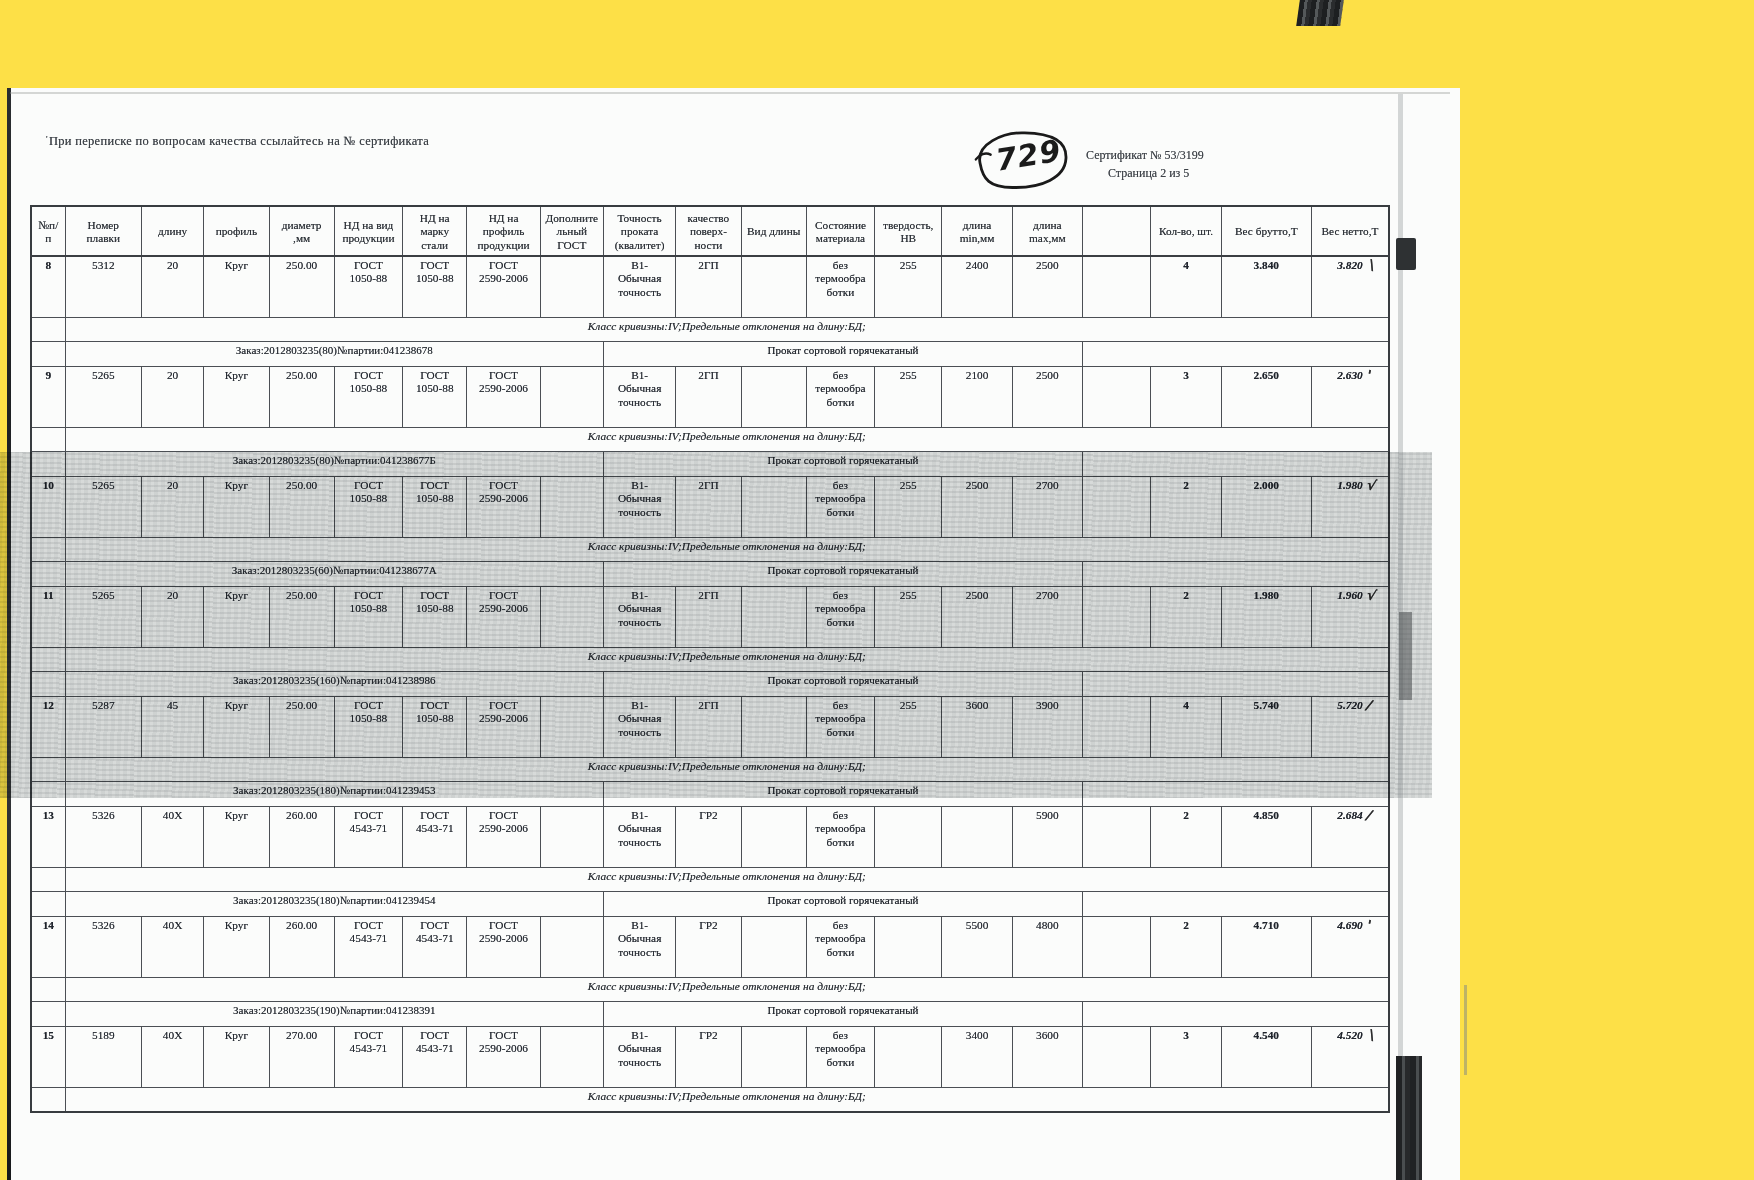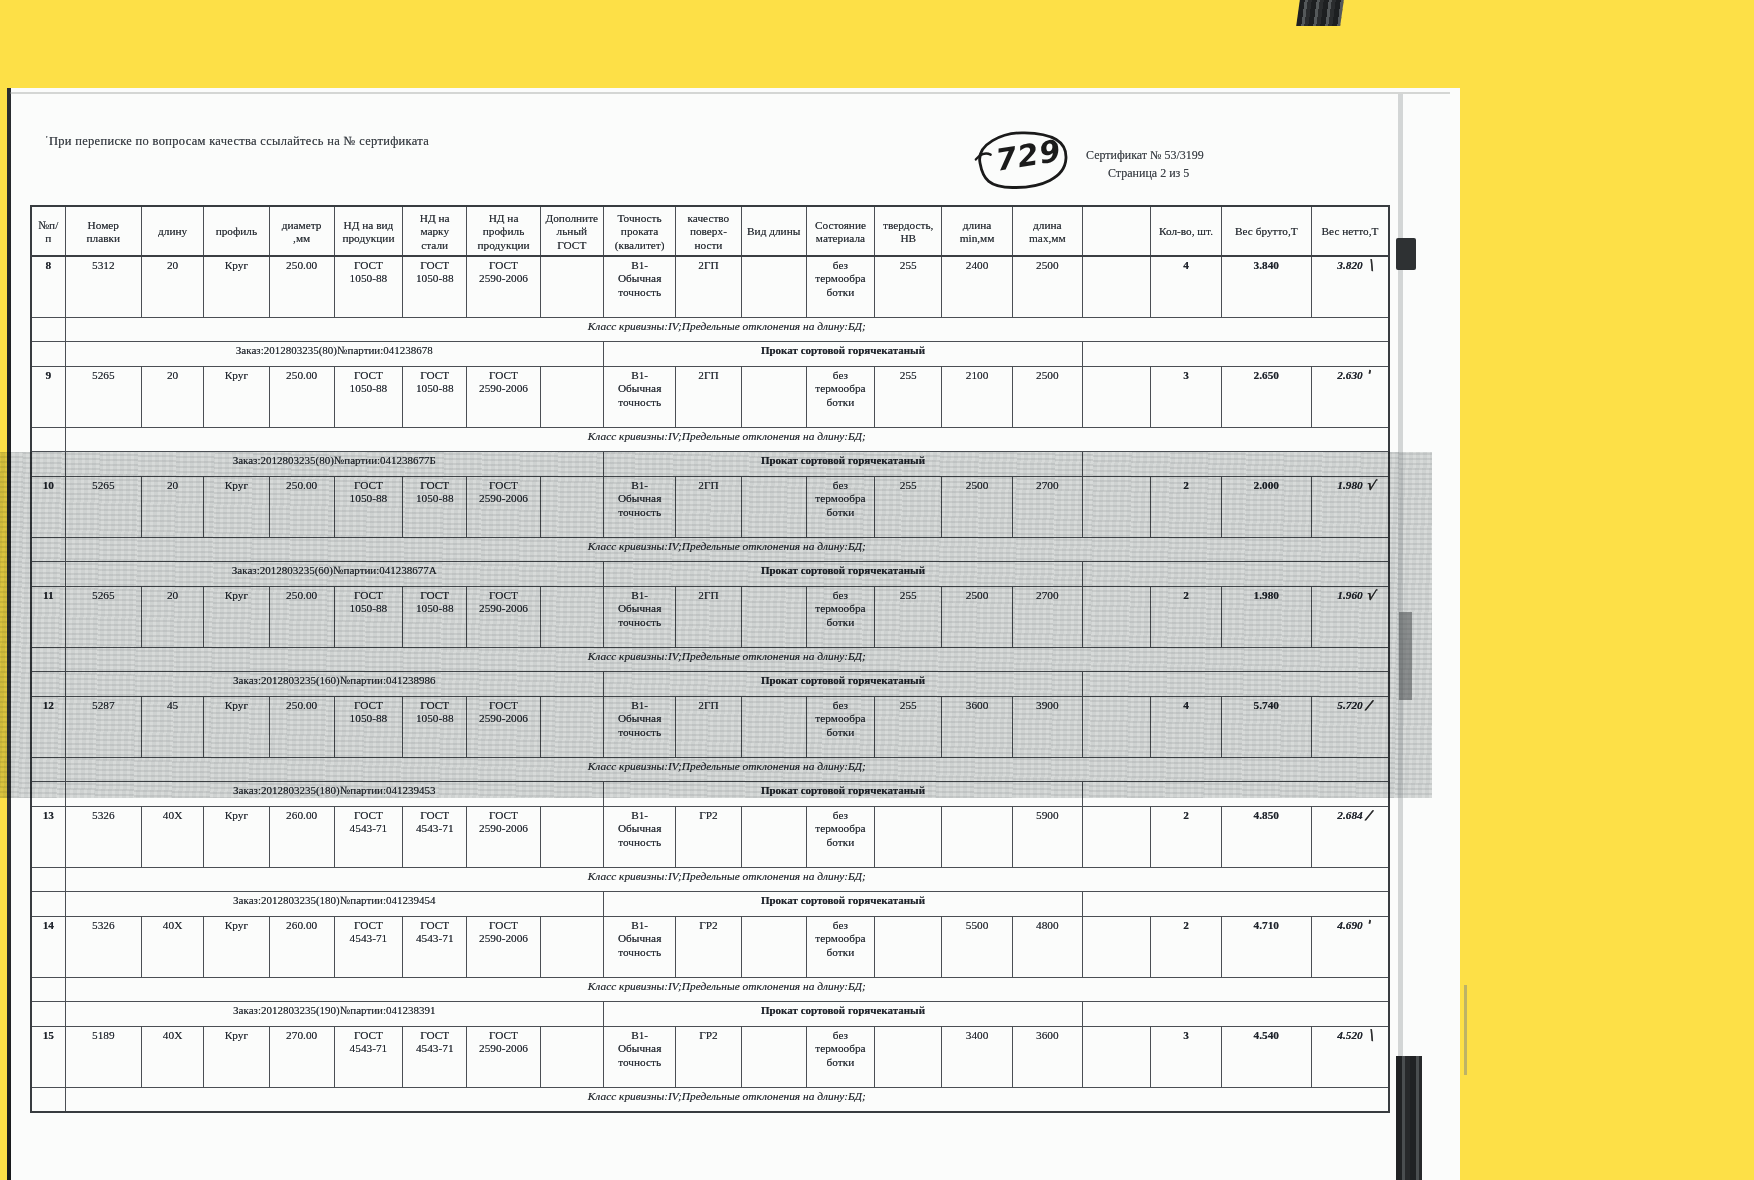--- a/index.html
+++ b/index.html
@@ -27,21 +27,21 @@
   table.cert th,table.cert td{border:1.6px solid #4b4f54;white-space:pre-line;
       text-align:center;vertical-align:top;padding:2px 1px 0 1px;overflow:hidden;
       font-size:11.3px;line-height:1.18;text-shadow:0 0 .5px rgba(50,54,60,.75);}
   table.cert{border:2.5px solid #383c40;}
   table.cert th{font-weight:400;height:46px;vertical-align:middle;color:#2b3036;
       border-bottom:2.2px solid #3b3f43;}
   tr.data-row td{height:58px;font-weight:400;color:#262b33;}
   tr.data-row td.b{font-weight:700;color:#1f242c;}
   tr.note-row td{height:21px;font-size:11.4px;padding-top:2px;color:#2b3036;font-style:italic;}
   tr.order-row td{height:22px;font-size:11px;padding-top:2px;color:#272c33;}
-  tr.order-row td.prod{font-weight:700;color:#20252c;}
+  tr.order-row td.prod{font-weight:400;color:#20252c;}
   td .mark{position:absolute;margin-left:4px;margin-top:-2px;font-size:14px;color:#2c2c2c;
       transform:rotate(12deg);display:inline-block;font-family:"DejaVu Sans",sans-serif;}
   td.netcell{position:relative;font-style:italic;}
 
   .scan-band{position:absolute;left:0;top:452px;width:1432px;height:346px;pointer-events:none;
       mix-blend-mode:multiply;
       background-image:
         repeating-linear-gradient(1.5deg, rgba(124,132,132,.30) 0 2px, rgba(152,158,158,.20) 2px 5px),
         repeating-linear-gradient(-88deg, rgba(138,144,144,.16) 0 3px, rgba(118,126,126,.22) 3px 7px);}
   .artifact{position:absolute;pointer-events:none;}

